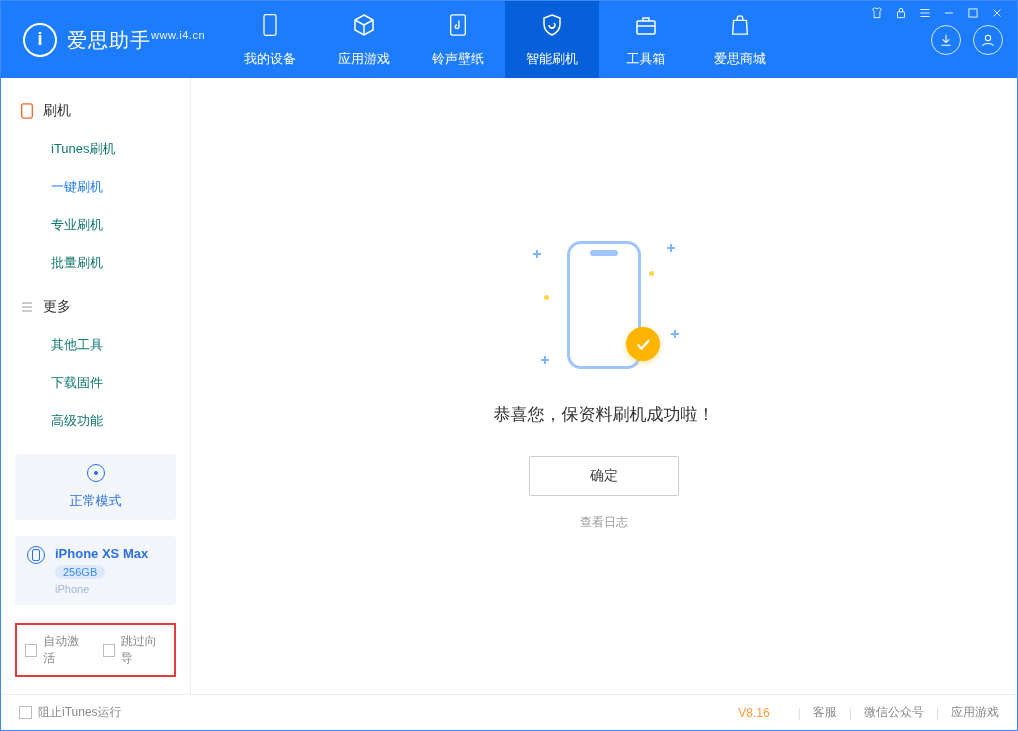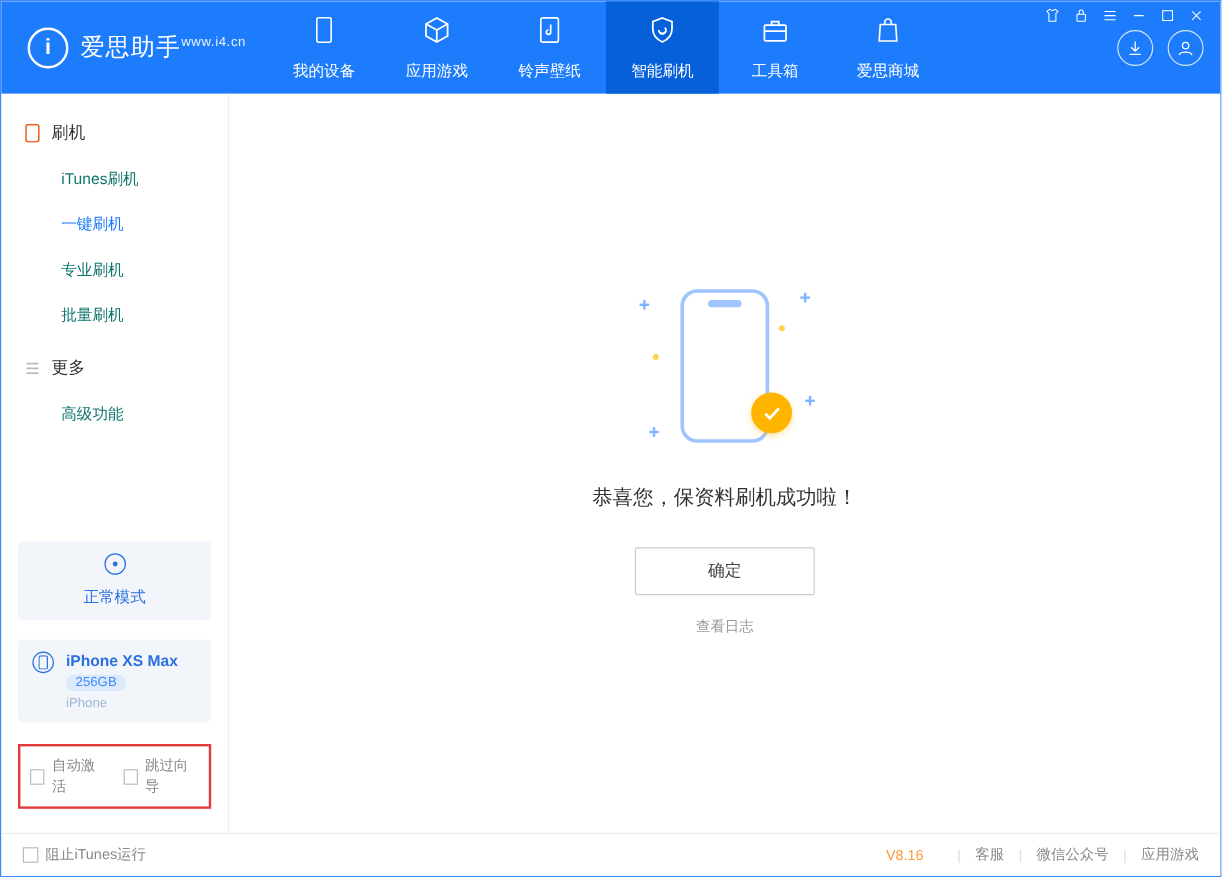--- a/index.html
+++ b/index.html
@@ -256,20 +256,22 @@
         </div>
         <div class="side-group">
           <div class="side-group-header">
             <span class="side-group-icon">
                 <svg width="14" height="14" viewBox="0 0 14 14">
                   <path d="M2 3h10M2 7h10M2 11h10" stroke="#bbb" stroke-width="1.5"></path>
                 </svg>
               </span>
             <span>更多</span>
           </div>
+          <div class="side-item">其他工具</div>
+          <div class="side-item">下载固件</div>
           <div class="side-item">高级功能</div>
         </div>
       </div>
 
       <div class="mode-card">
         <span class="mode-icon">
             <svg width="10" height="10" viewBox="0 0 10 10">
               <circle cx="5" cy="5" r="2" fill="#2b6fe0"></circle>
             </svg>
           </span>

